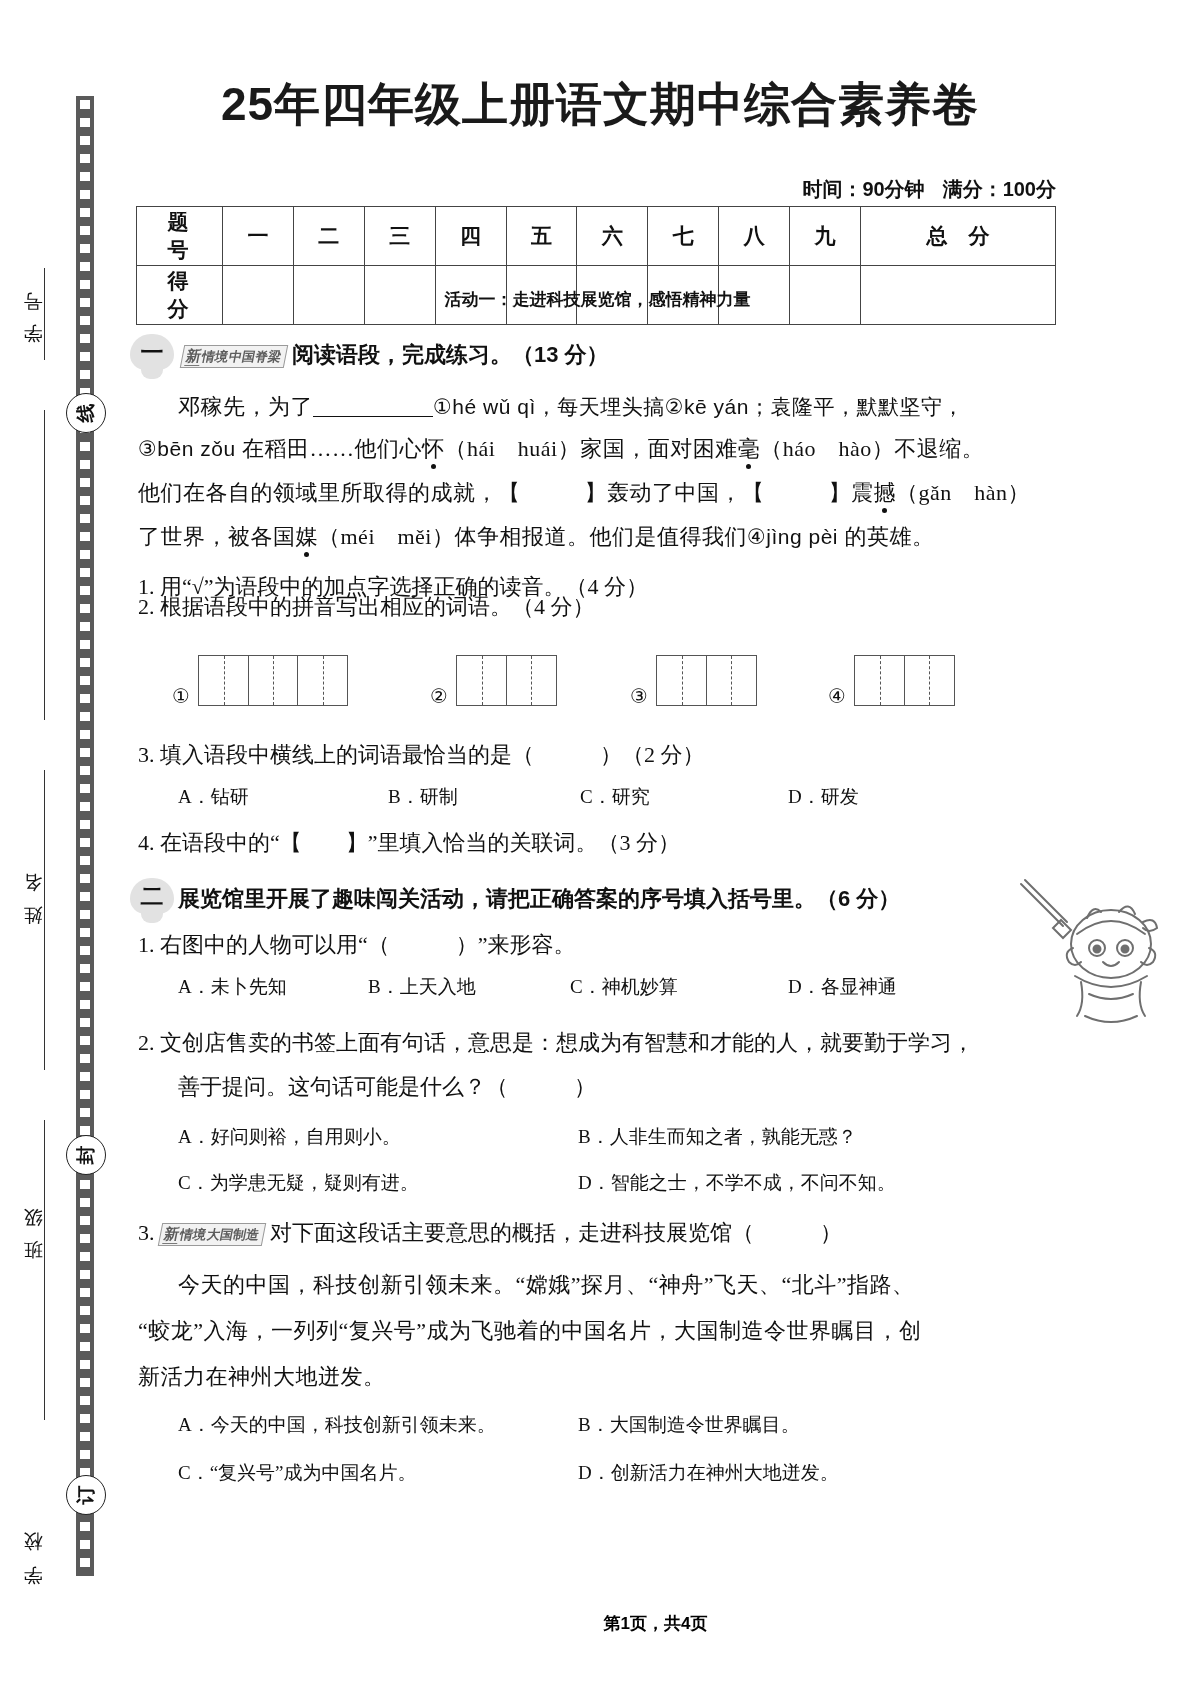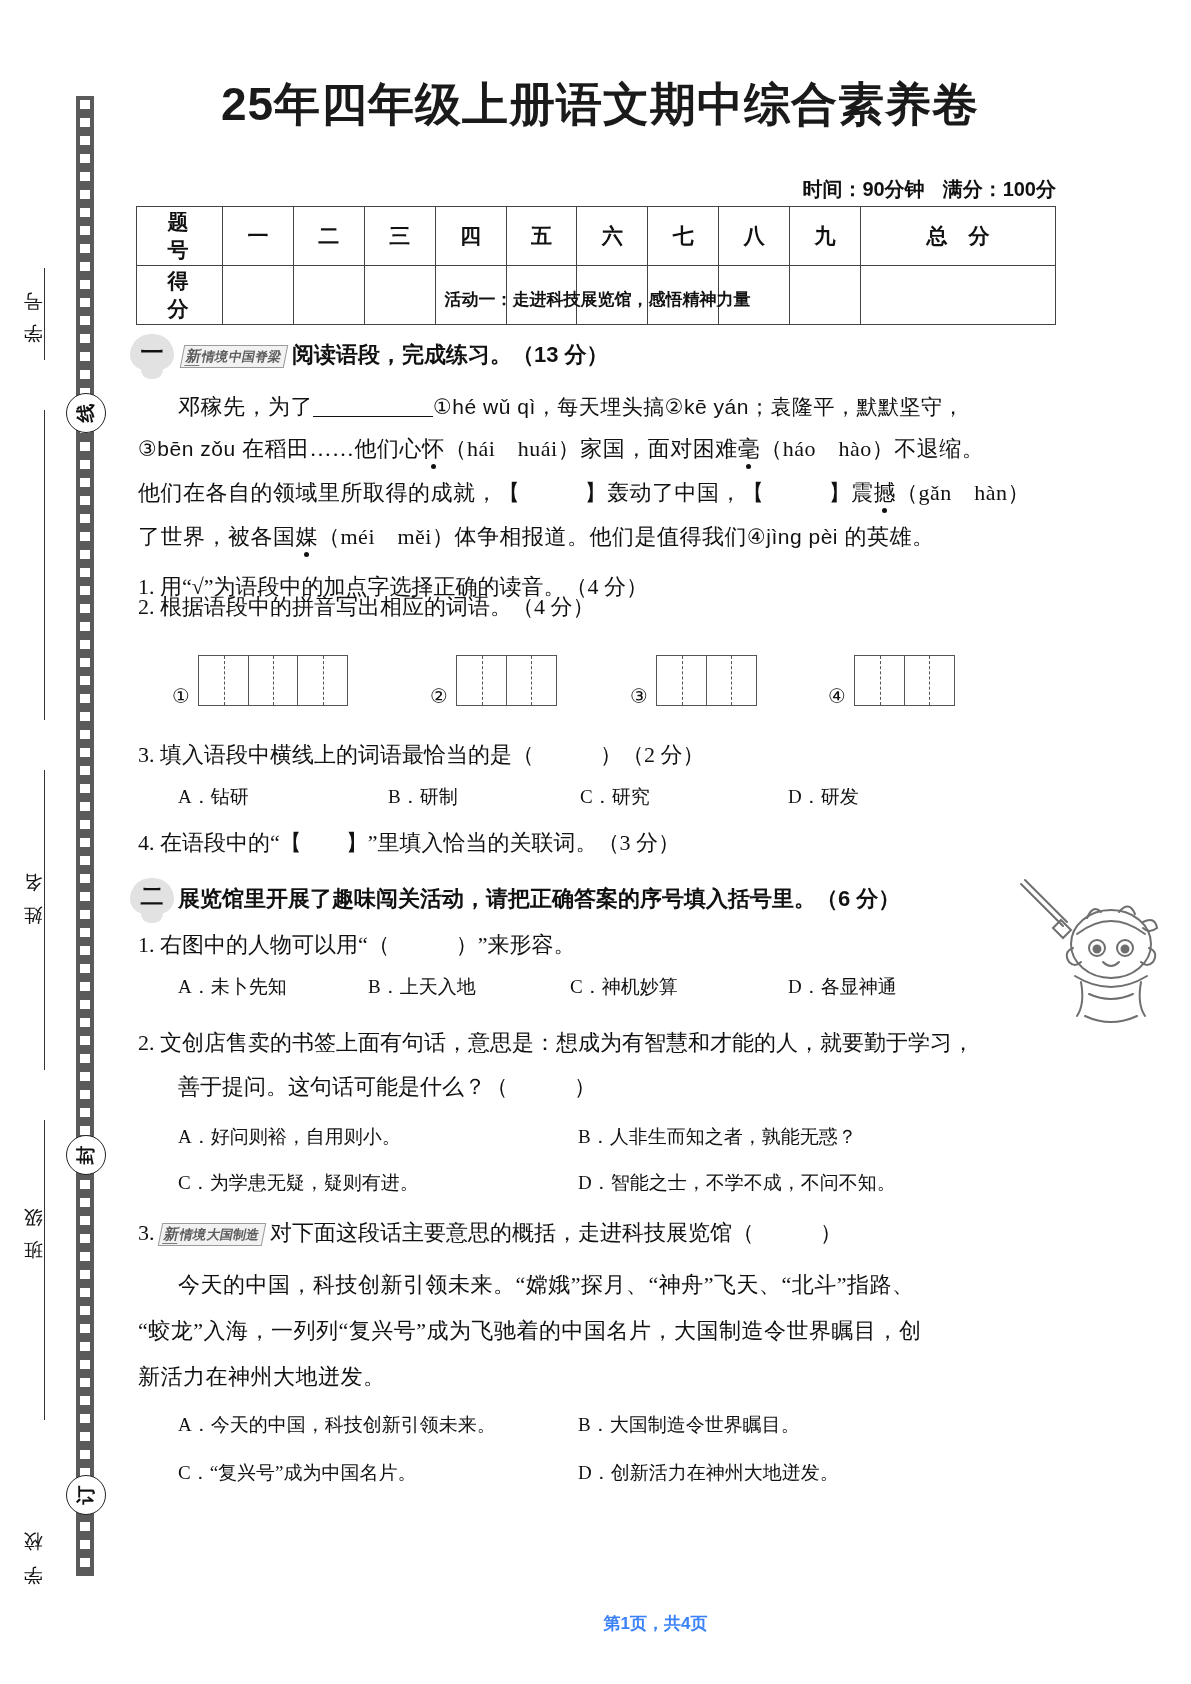--- a/index.html
+++ b/index.html
@@ -145,21 +145,21 @@
     position:absolute;font-family:"Liberation Sans","DejaVu Sans",sans-serif;
     font-size:20px;color:#111;
   }
 
   
   #monkey{position:absolute;right:16px;top:878px;width:160px;height:150px;}
 
   .footer{
     position:absolute;left:0;top:1612px;width:1071px;text-align:center;
     font-family:"Liberation Sans","DejaVu Sans",sans-serif;
-    font-size:17px;font-weight:bold;color:#3b82f6;
+    font-size:17px;font-weight:bold;color:#000000;
   }
 </style>
 </head>
 <body>
 
 <div id="sidebar">
   <div class="perf-strip"></div>
 
   <div class="fold-line" style="top:268px;height:92px;"></div>
   <div class="fold-line" style="top:410px;height:310px;"></div>

